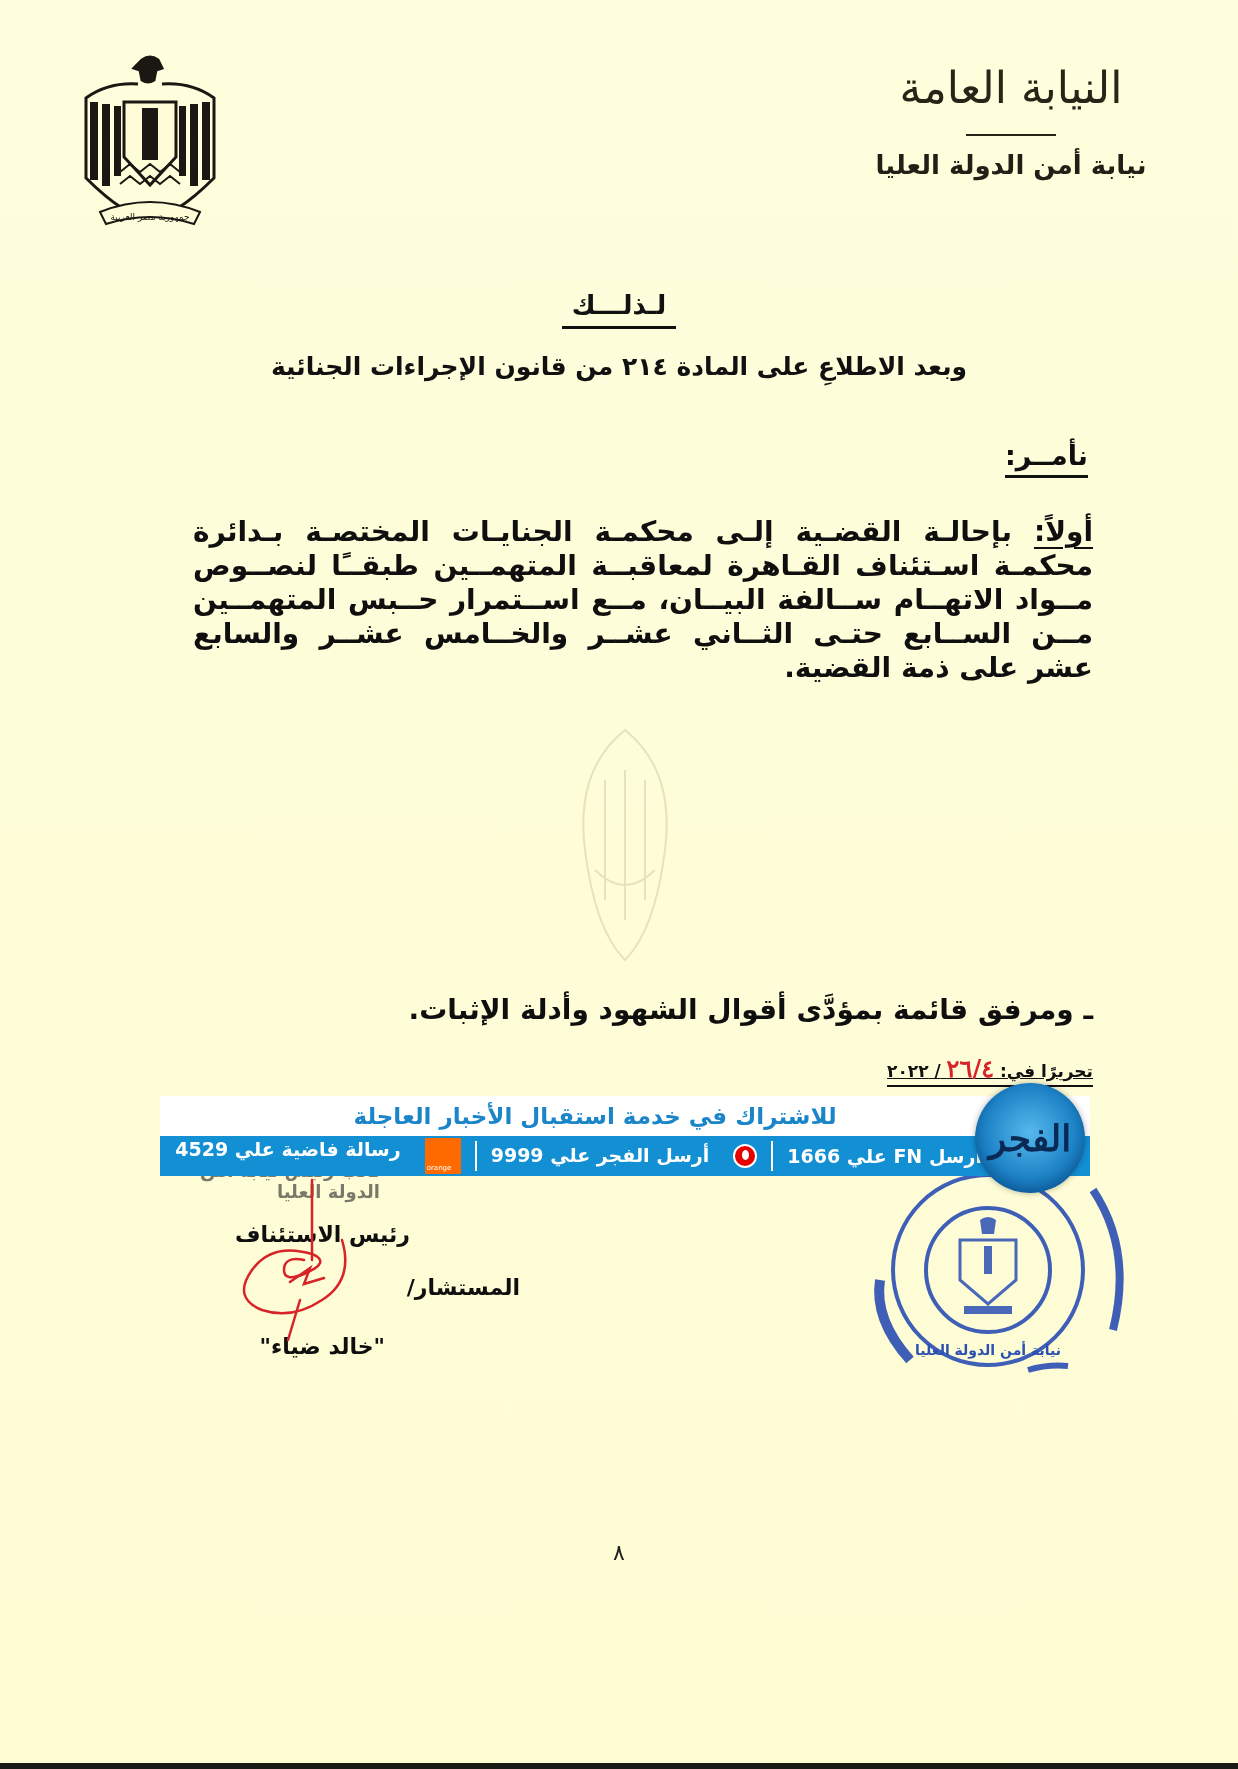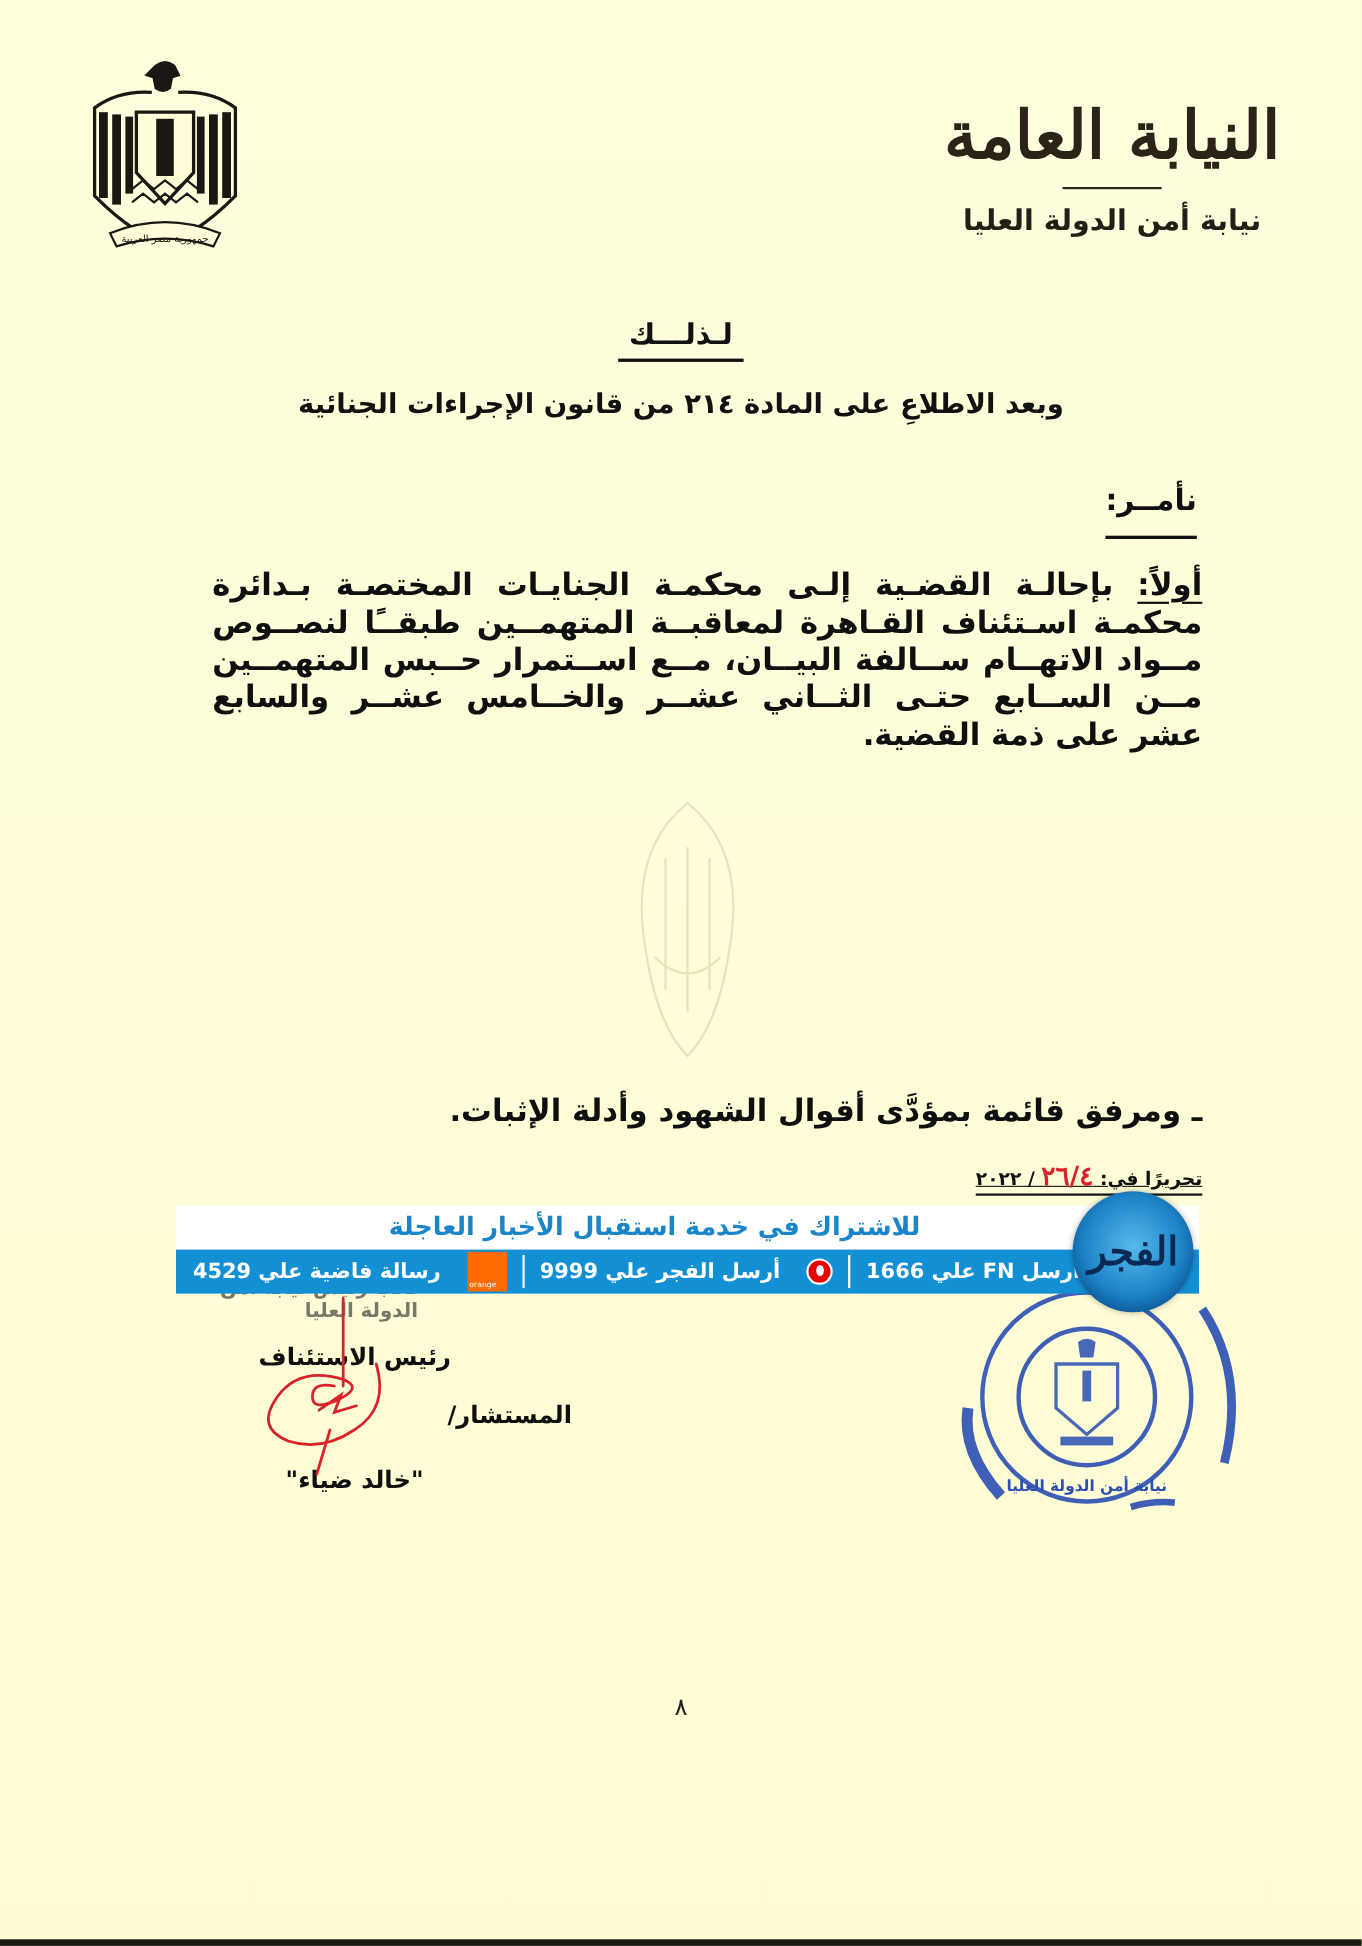--- a/index.html
+++ b/index.html
@@ -37,26 +37,25 @@
     .header-right {
       position: absolute;
       right: 62px;
       top: 48px;
       width: 330px;
       text-align: center;
       direction: rtl;
     }
     .header-title {
       font-family: "DejaVu Serif", serif;
-      font-size: 60px;
+      font-size: 44px;
       line-height: 80px;
       color: #2a2418;
-      font-weight: bold;
+      font-weight: normal;
       letter-spacing: 1px;
-      margin-top: 36px;
     }
     .header-rule {
       width: 90px;
       height: 2px;
       background: #2a2418;
       margin: 6px auto 14px auto;
     }
     .header-subtitle {
       font-size: 26px;
       font-weight: bold;
@@ -95,21 +94,21 @@
       font-weight: bold;
       font-size: 25px;
     }
     .order-label {
       top: 440px;
       right: 150px;
       font-size: 27px;
     }
     .order-label span {
       border-bottom: 3px solid #111;
-      padding-bottom: 16px;
+      padding-bottom: 4px;
       letter-spacing: 3px;
       margin-top: 15px;
     }
     .para {
       right: 145px;
       width: 900px;
       font-size: 28px;
       line-height: 34px;
       text-align: justify;
       text-align-last: right;
@@ -225,21 +224,20 @@
       display: flex;
       align-items: center;
       justify-content: flex-start;
       padding-right: 58px;
       color: #fff;
       font-size: 19px;
       font-weight: bold;
     }
     .op {
       display: flex;
-      align-items: center;
       gap: 24px;
       white-space: nowrap;
     }
     .sep {
       width: 2px;
       height: 30px;
       background: #fff;
       margin: 0 14px;
     }
     .etisalat-icon {

